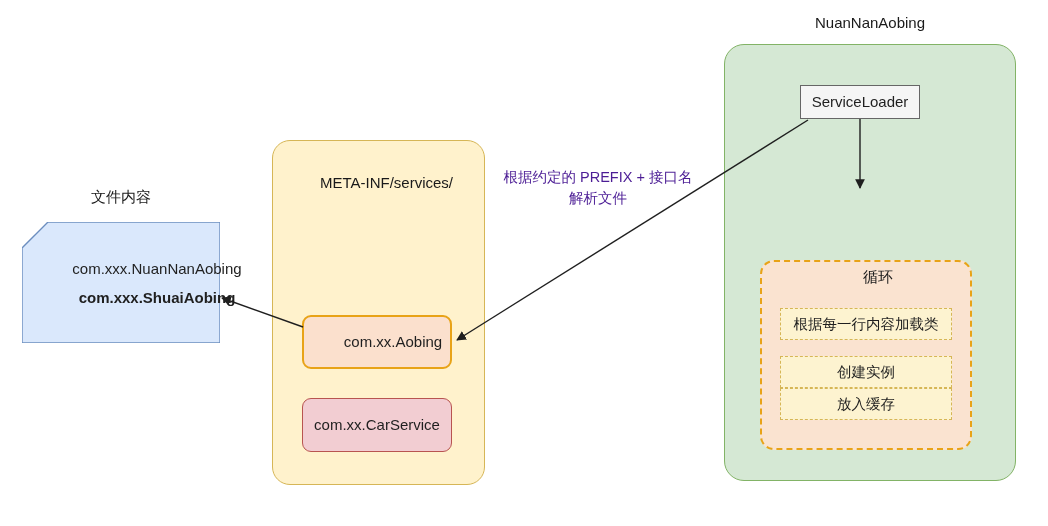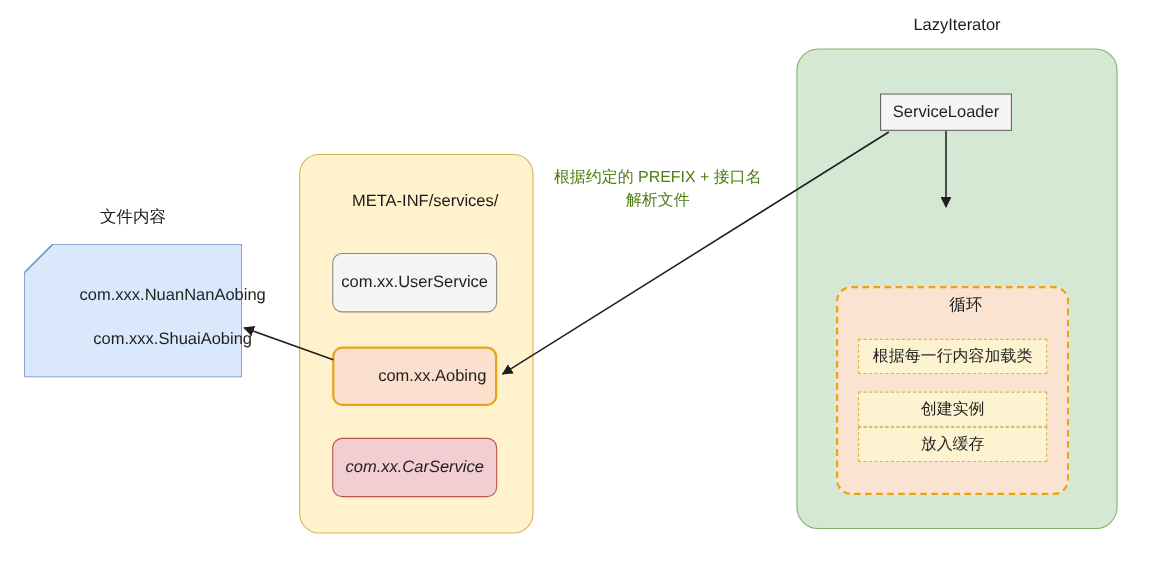--- a/index.html
+++ b/index.html
@@ -73,29 +73,28 @@
   #box-aobing {
     left: 302px; top: 315px;
     background: #fbe0cd;
     border: 2px solid #e8a317;
     padding-left: 32px;
   }
   #box-carservice {
     left: 302px; top: 398px;
     background: #f2cdd2;
     border: 1px solid #b85450;
-    font-style: italic;
   }
 
   
   #prefix-note {
-    left: 488px; top: 151px; width: 220px;
+    left: 488px; top: 167px; width: 220px;
     text-align: center;
     font-size: 14.5px;
-    color: #4d7c0f;
+    color: #4c1d95;
     line-height: 1.45;
   }
 
   
   #serviceloader-title { left: 724px; top: 14px; width: 292px; }
   #serviceloader-container {
     left: 724px; top: 44px; width: 292px; height: 437px;
     background: #d5e8d4;
     border: 1px solid #82b366;
     border-radius: 20px;
@@ -138,45 +137,42 @@
 
 <div id="canvas">
 
   <div class="abs caption" style="left:22px; top:188px; width:198px;">文件内容</div>
 
   <div class="abs" id="file-shape-wrap">
     <svg width="198" height="121" viewBox="0 0 198 121" xmlns="http://www.w3.org/2000/svg">
       <polygon points="0,26 26,0 198,0 198,121 0,121" fill="#dae8fc" stroke="#6c8ebf" stroke-width="1.4"></polygon>
     </svg>
     <div class="file-line" style="top:38px;">com.xxx.NuanNanAobing</div>
-    <div class="file-line" style="top:78px;">com.xxx.ShuaiAobing</div>
+    <div class="file-line" style="top:67px;font-weight:bold;">com.xxx.ShuaiAobing</div>
   </div>
 
   <div class="abs" id="services-container"></div>
 
   <div class="abs caption" id="services-title">META-INF/services/</div>
 
-  <div class="abs svc-box boxlabel" id="box-userservice">
-    <span>com.xx.UserService</span>
-  </div>
 
   <div class="abs svc-box boxlabel" id="box-aobing">
     <span>com.xx.Aobing</span>
   </div>
 
   <div class="abs svc-box boxlabel" id="box-carservice">
     <span>com.xx.CarService</span>
   </div>
 
   <div class="abs" id="prefix-note">
     <div>根据约定的 PREFIX + 接口名</div>
     <div>解析文件</div>
   </div>
 
-  <div class="abs caption" id="serviceloader-title">LazyIterator</div>
+  <div class="abs caption" id="serviceloader-title">NuanNanAobing</div>
 
   <div class="abs" id="serviceloader-container"></div>
 
   <div class="abs boxlabel" id="box-lazyiterator">
     <span>ServiceLoader</span>
   </div>
 
 
   <div class="abs" id="loop-container"></div>
 

